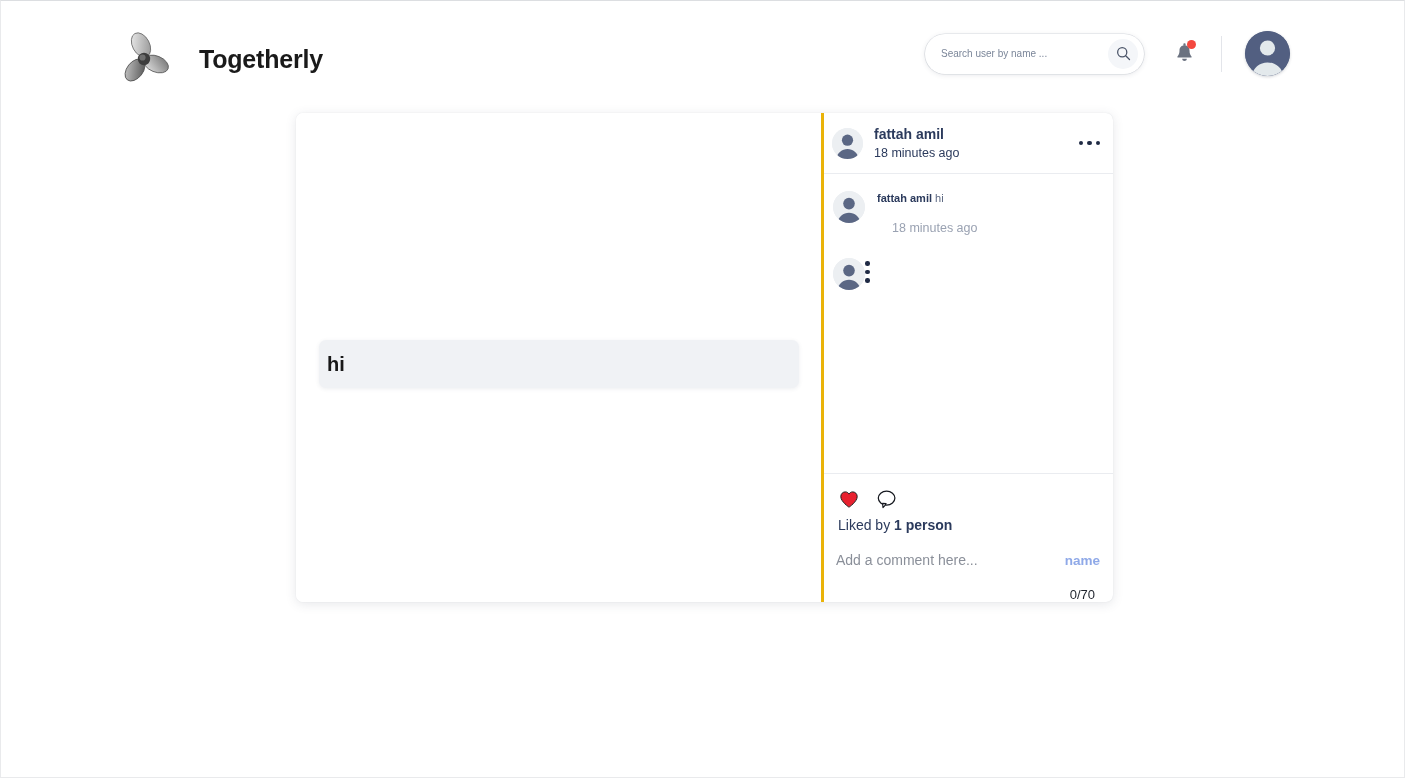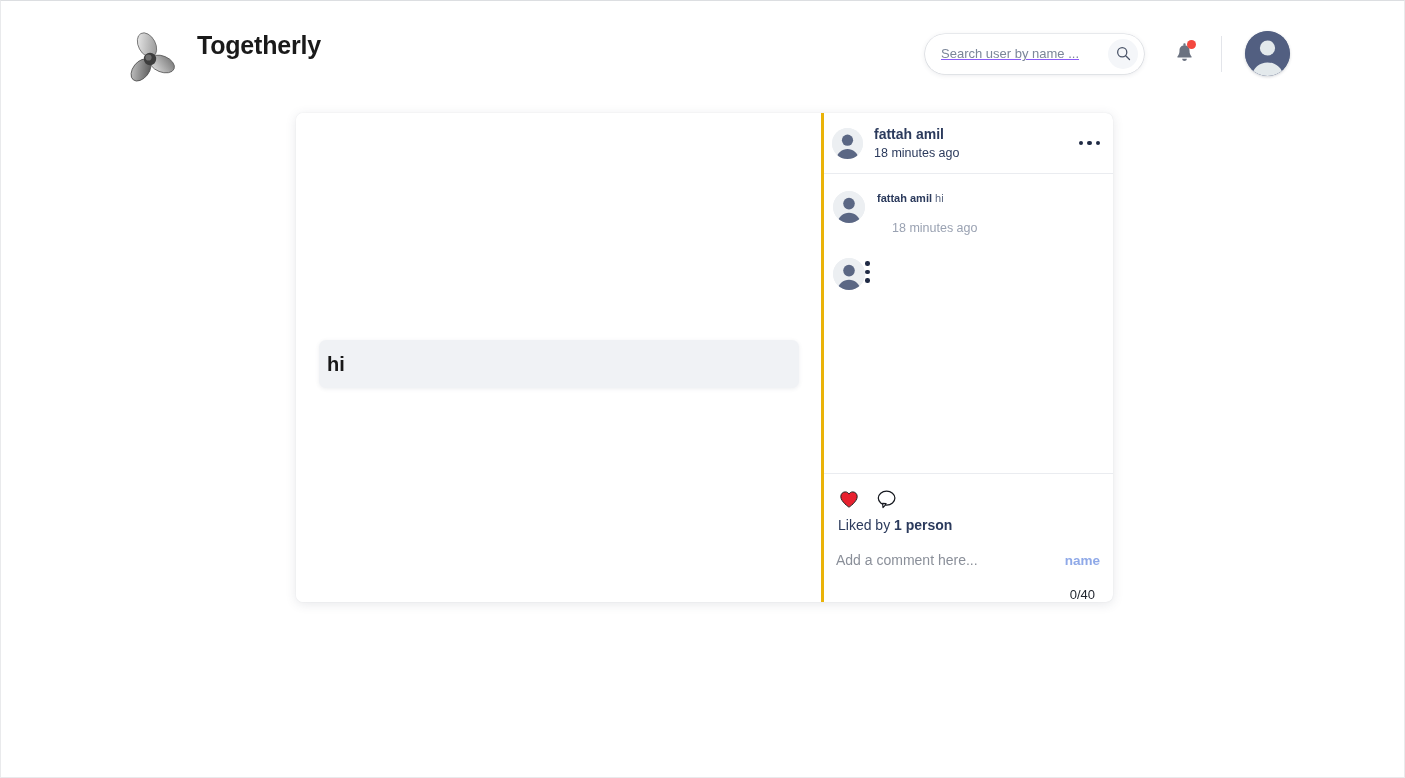--- a/index.html
+++ b/index.html
@@ -21,22 +21,22 @@
 
   
   #navbar {
     position: absolute;
     left: 0; top: 0;
     width: 1403px; height: 104px;
     background: #ffffff;
   }
   #brand {
     position: absolute;
-    left: 124px; top: 30px;
-    display: flex; gap: 20px;
+    left: 118px; top: 30px;
+    display: flex; align-items: center; gap: 28px;
   }
   #brand-logo { width: 52px; height: 56px; display: block; }
   #brand-title {
     font-size: 25px;
     font-weight: bold;
     color: #1a1a1a;
     letter-spacing: -0.2px;
     white-space: nowrap;
   }
 
@@ -50,23 +50,23 @@
     position: relative;
     width: 219px; height: 40px;
     background: #fff;
     border-radius: 20px;
     box-shadow: 0 1px 5px rgba(60,70,90,0.13), 0 0 0 0.6px rgba(180,186,196,0.45);
     display: flex; align-items: center;
   }
   #search-input {
     border: 0; outline: none; background: transparent;
     font-family: "Liberation Sans", sans-serif;
-    font-size: 13px; color: #8b5cf6;
+    font-size: 10px; color: #8b5cf6;
     padding: 0 0 0 16px;
-    width: 168px; height: 38px; text-decoration: underline;
+    width: 168px; height: 38px;
   }
   #search-input::placeholder { color: #7b8699; }
   #search-btn {
     position: absolute; right: 6px; top: 5px;
     width: 30px; height: 30px; border-radius: 50%;
     background: #f4f6f9;
     border: 0; padding: 0; cursor: pointer;
     display: flex; align-items: center; justify-content: center;
   }
 
@@ -396,19 +396,19 @@
           <span>Liked by</span>
           <span id="likes-count">1 person</span>
         </div>
       </div>
 
       <div id="comment-form">
         <div id="comment-input-row">
           <input id="comment-input" type="text" value="" placeholder="Add a comment here..." style="">
           <button id="send-btn">name</button>
         </div>
-        <div id="char-count">0/40</div>
+        <div id="char-count">0/70</div>
       </div>
 
     </div>
   </div>
 
 </div>
 
 </body></html>

